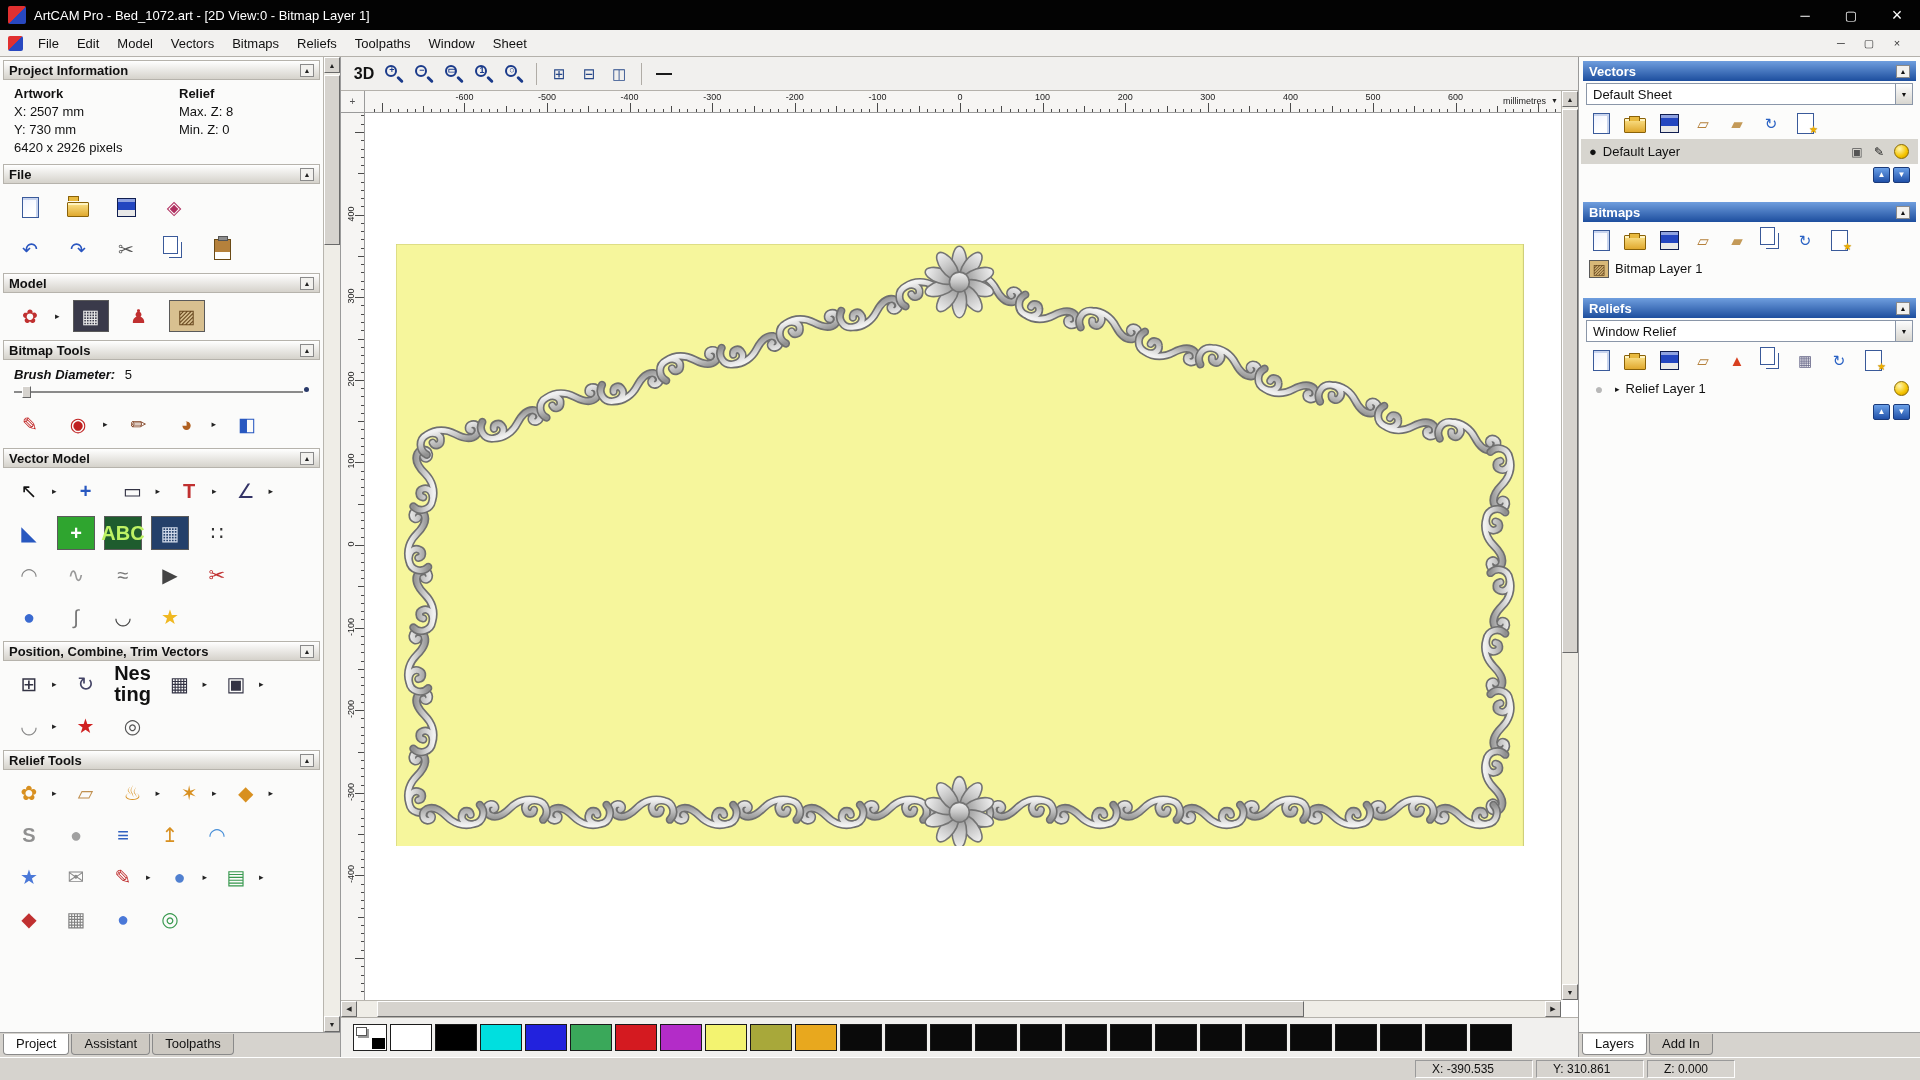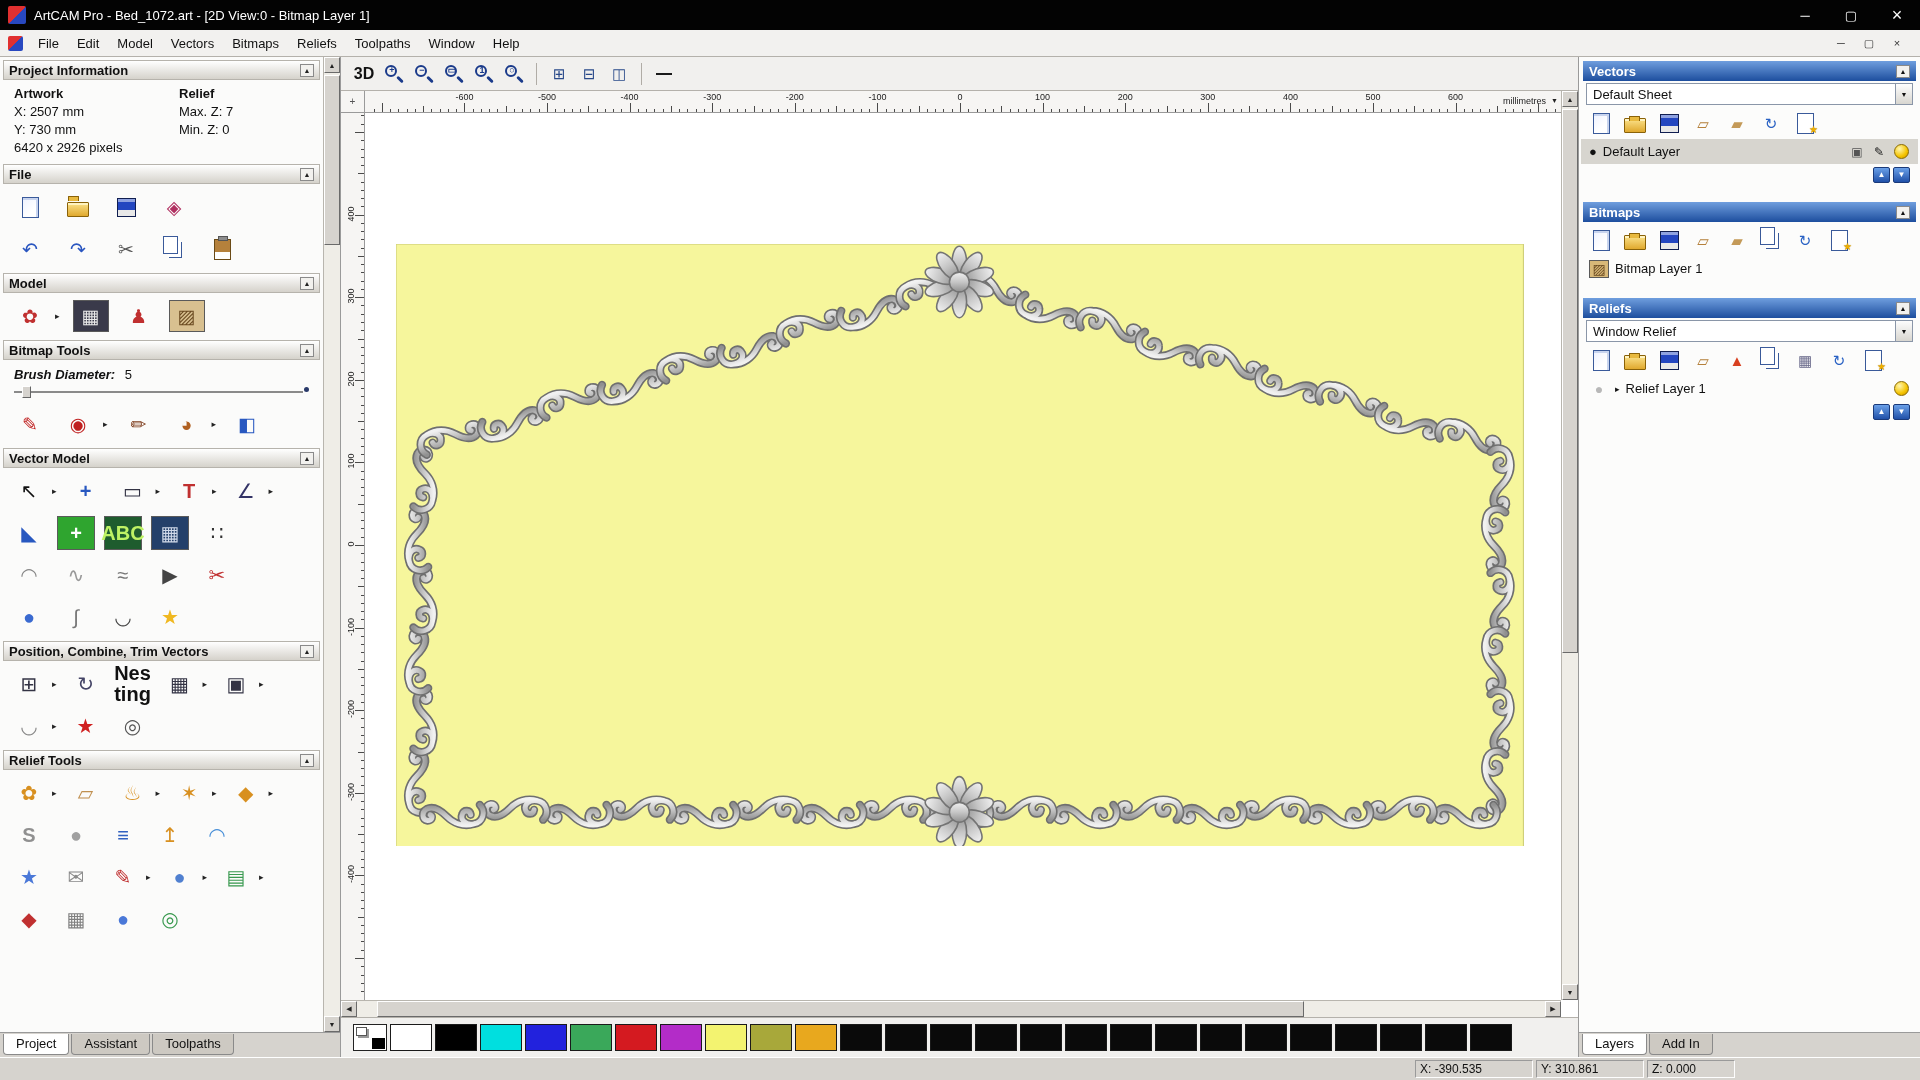--- a/index.html
+++ b/index.html
@@ -128,21 +128,21 @@
   .sec-gap{height:14px}
 
   
   .tabs{display:flex;align-items:flex-start;background:#d6d3ce;border-top:1px solid #9a9a9a;padding:1px 3px 0;height:25px;flex:0 0 auto}
   .tab{border:1px solid #8a8a8a;border-top:none;border-radius:0 0 4px 4px;padding:2px 12px 3px;background:#cdc9c2;margin-right:2px;font-size:13px}
   .tab.active{background:#fff}
 
   
   .statusbar{height:23px;background:#d6d3ce;border-top:1px solid #fff;display:flex;align-items:center;justify-content:flex-end;flex:0 0 auto;font-size:12px}
   .scoords{display:flex;gap:3px;margin-right:185px}
-  .scell{border:1px solid;border-color:#9a9a9a #fdfdfd #fdfdfd #9a9a9a;background:#d6d3ce;padding:1px 4px;white-space:nowrap}
+  .scell{border:1px solid;border-color:#9a9a9a #fdfdfd #fdfdfd #9a9a9a;background:#d6d3ce;padding:1px 16px;white-space:nowrap}
   .scell.cx{min-width:118px}.scell.cy{min-width:108px}.scell.cz{min-width:88px}
 </style>
 </head>
 <body>
 
 <div class="app">
 
   <div class="titlebar">
     <span class="applogo"></span>
     <span class="title-text">ArtCAM Pro - Bed_1072.art - [2D View:0 - Bitmap Layer 1]</span>
@@ -157,21 +157,21 @@
     <span class="applogo small"></span>
     <nav class="menus" style="display:flex">
         <span class="menu-item">File</span>
         <span class="menu-item">Edit</span>
         <span class="menu-item">Model</span>
         <span class="menu-item">Vectors</span>
         <span class="menu-item">Bitmaps</span>
         <span class="menu-item">Reliefs</span>
         <span class="menu-item">Toolpaths</span>
         <span class="menu-item">Window</span>
-        <span class="menu-item">Help</span>
+        <span class="menu-item">Sheet</span>
       </nav>
     <span class="mdi-controls">
       <span class="mdi-btn">─</span>
       <span class="mdi-btn">▢</span>
       <span class="mdi-btn">×</span>
     </span>
   </div>
 
   <div class="main">
 
@@ -180,21 +180,21 @@
         <div class="lp-scroll">
 
           <div class="lp-header">
             <span>Project Information</span>
             <span class="collapse-btn">▲</span>
           </div>
           <div class="pi-grid">
             <b>Artwork</b>
             <b>Relief</b>
             <span>X: 2507 mm</span>
-            <span>Max. Z: 7</span>
+            <span>Max. Z: 8</span>
             <span>Y: 730 mm</span>
             <span>Min. Z: 0</span>
             <span class="span2">6420 x 2926 pixels</span>
           </div>
 
           <div class="lp-header">
             <span>File</span>
             <span class="collapse-btn">▲</span>
           </div>
           <div class="icon-row">

